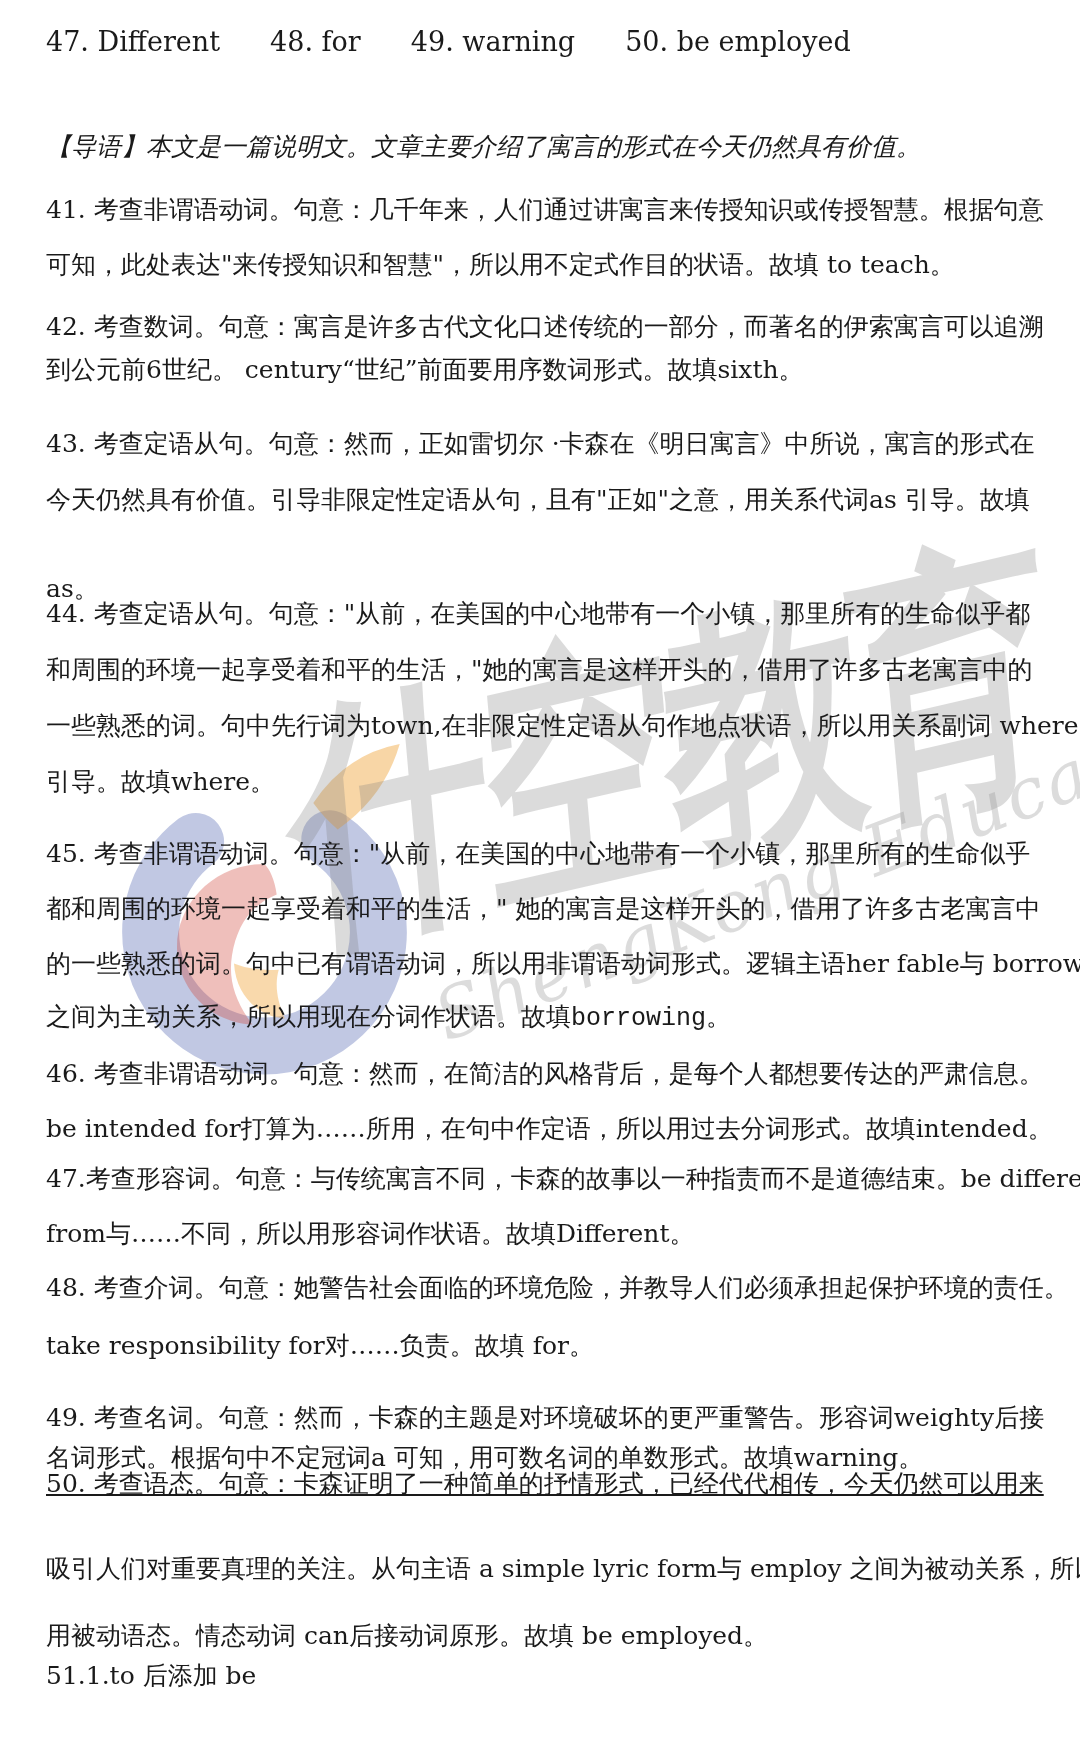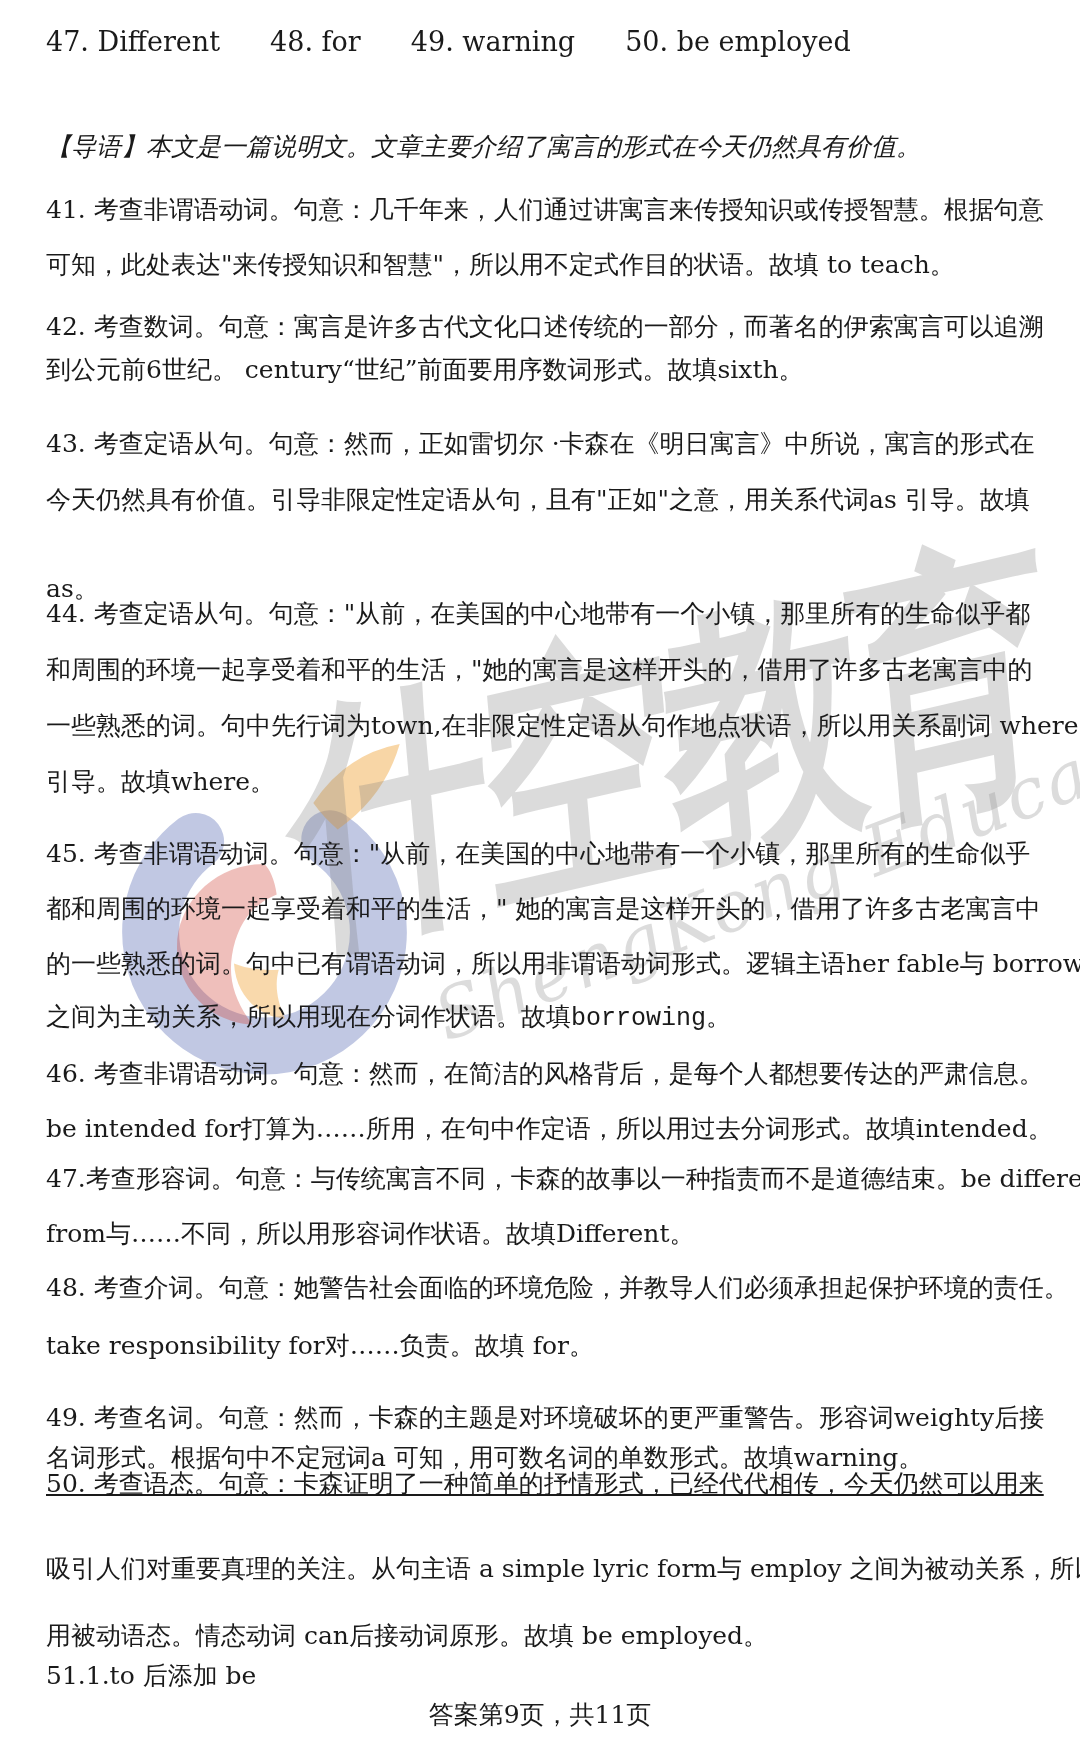--- a/index.html
+++ b/index.html
@@ -103,16 +103,15 @@
         <div class="line" style="top: 1217px;">from与……不同，所以用形容词作状语。故填Different。</div>
         <div class="line" style="top: 1271px;">48. 考查介词。句意：她警告社会面临的环境危险，并教导人们必须承担起保护环境的责任。</div>
         <div class="line" style="top: 1329px;">take responsibility for对……负责。故填 for。</div>
         <div class="line" style="top: 1384px; margin-top: 17px;">49. 考查名词。句意：然而，卡森的主题是对环境破坏的更严重警告。形容词weighty后接</div>
         <div class="line" style="top: 1441px;">名词形式。根据句中不定冠词a 可知，用可数名词的单数形式。故填warning。</div>
         <div class="line" style="top: 1467px; text-decoration: underline;">50. 考查语态。句意：卡森证明了一种简单的抒情形式，已经代代相传，今天仍然可以用来</div>
         <div class="line" style="top: 1552px;">吸引人们对重要真理的关注。从句主语 a simple lyric form与 employ 之间为被动关系，所以</div>
         <div class="line" style="top: 1607px; margin-top: 12px;">用被动语态。情态动词 can后接动词原形。故填 be employed。</div>
         <div class="line" style="top: 1659px;">51.1.to 后添加 be</div>
       </div>
-    <div class="footer">答案第9页，共11页</div>
   </div>
 
 </div>
 
 </body></html>

